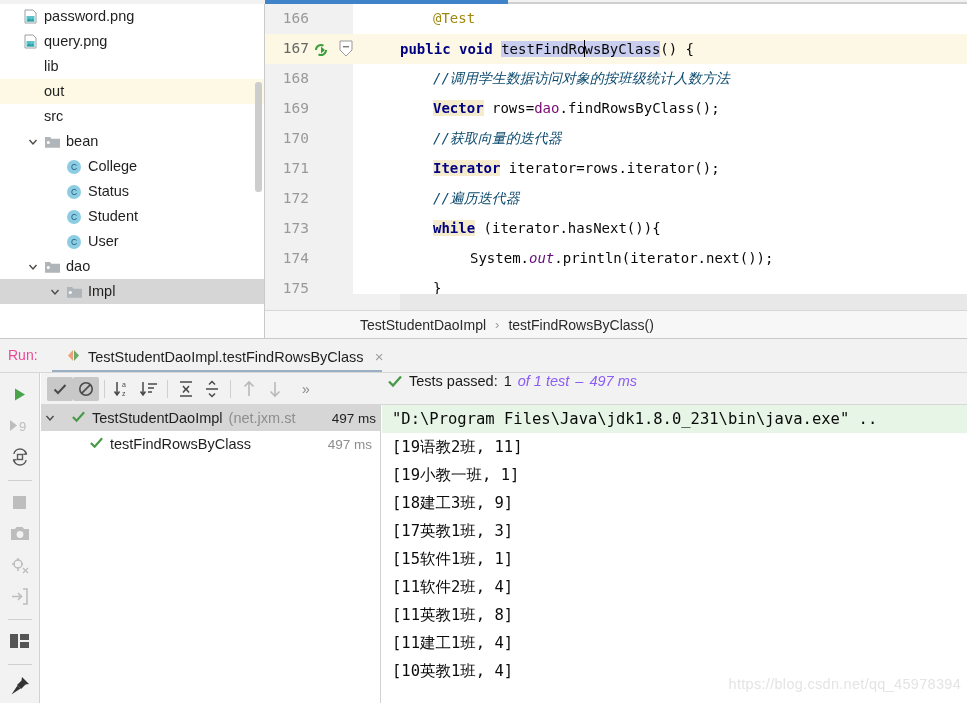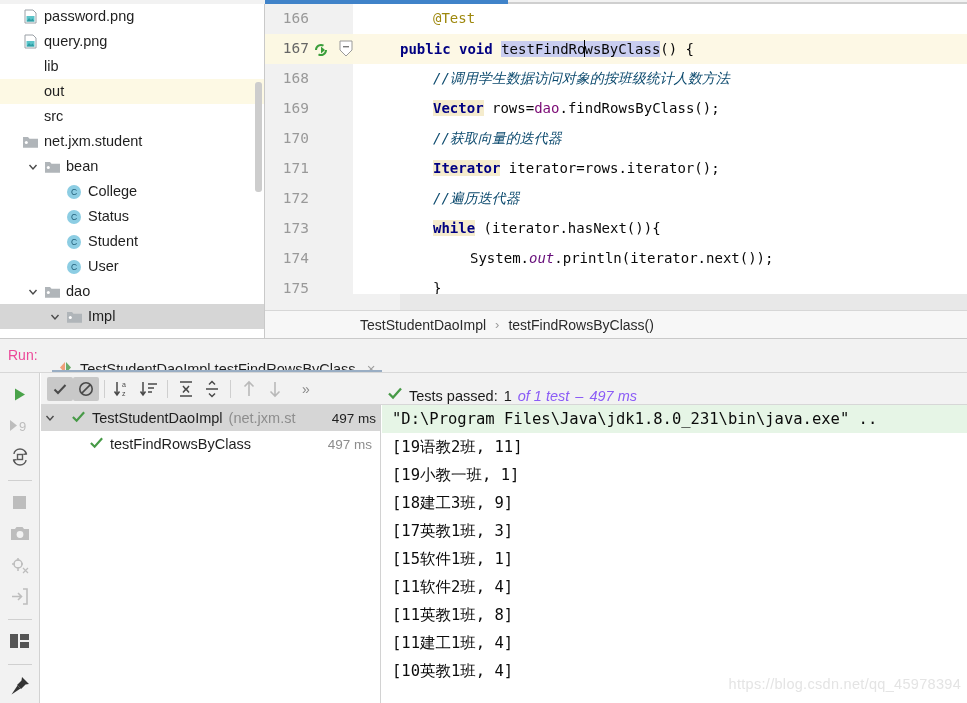--- a/index.html
+++ b/index.html
@@ -111,23 +111,23 @@
     background: #ffffff; border-top: 1px solid #c9c9c9;
   }
   .run-tabbar {
     position: absolute; left: 0; top: 0; width: 967px; height: 34px;
     background: #f2f2f2;
   }
   .run-label {
     position: absolute; left: 8px; top: 8px; font-size: 14px; color: #ec4899;
   }
   .run-tab {
-    position: absolute; left: 58px; top: 5px; height: 25px;
+    position: absolute; left: 66px; top: 5px; height: 25px;
     display: flex; align-items: center; gap: 7px;
-    font-size: 14.5px; color: #1f1f1f; margin-top: 12px;
+    font-size: 14.5px; color: #1f1f1f;
   }
   .run-tab-underline {
     position: absolute; left: 52px; top: 31px; width: 330px; height: 3px; background: #9aaec4;
   }
   .run-tabbar-line {
     position: absolute; left: 0; top: 33px; width: 967px; height: 1px; background: #d7d7d7;
   }
   .run-close-x {
     font-size: 15px; color: #9d9d9d; margin-left: 4px;
   }
@@ -148,21 +148,21 @@
     border-bottom: 1px solid #d7d7d7;
   }
   .ht-btn { width: 26px; height: 24px; display:flex; align-items:center; justify-content:center; }
   .ht-btn.pressed { background: #c8c8c8; border-radius: 2px; }
   .ht-sep { width: 1px; height: 18px; background: #cfcfcf; margin: 0 5px; }
   .ht-more { font-size: 14px; color: #8a8a8a; margin-left: 14px; }
 
   
   .statusline {
     position: absolute; left: 381px; top: 34px; width: 586px; height: 32px;
-    background: #f2f2f2; display: flex; align-items: flex-end; gap: 6px;
+    background: #f2f2f2; display: flex; align-items: flex-start; gap: 6px;
     padding-left: 6px; border-bottom: 1px solid #d7d7d7;
     font-size: 14.5px;
   }
   .st-pass { color: #1a1a1a; }
   .st-grey { color: #8b5cf6; font-style: italic; }
 
   
   .tests-tree {
     position: absolute; left: 41px; top: 66px; width: 340px; height: 299px;
     background: #ffffff; border-right: 1px solid #d2d2d2;
@@ -239,31 +239,20 @@
           <span style="display:inline-block;width:0px"></span>
           <span class="tw"></span>
           <span class="ticon"></span>
           <span class="tlabel">out</span>
         </div>
         <div class="tree-row">
           <span style="display:inline-block;width:0px"></span>
           <span class="tw"></span>
           <span class="ticon"></span>
           <span class="tlabel">src</span>
-        </div>
-        <div class="tree-row">
-          <span style="display:inline-block;width:0px"></span>
-          <span class="tw"></span>
-          <span class="ticon">
-            <svg width="17" height="14" viewBox="0 0 17 14">
-              <path d="M1 2 h5 l1.5 1.8 H16 v9 H1 Z" fill="#b0b5b9"></path>
-              <circle cx="4.3" cy="7.6" r="1.5" fill="#fff"></circle>
-            </svg>
-          </span>
-          <span class="tlabel">net.jxm.student</span>
         </div>
         <div class="tree-row">
           <span style="display:inline-block;width:22px"></span>
           <span class="tw">
             <svg width="12" height="12" viewBox="0 0 12 12" fill="none" stroke="#4a4a4a" stroke-width="1.4">
               <path d="M2.5 4 L6 8 L9.5 4"></path>
             </svg>
           </span>
           <span class="ticon">
             <svg width="17" height="14" viewBox="0 0 17 14">

